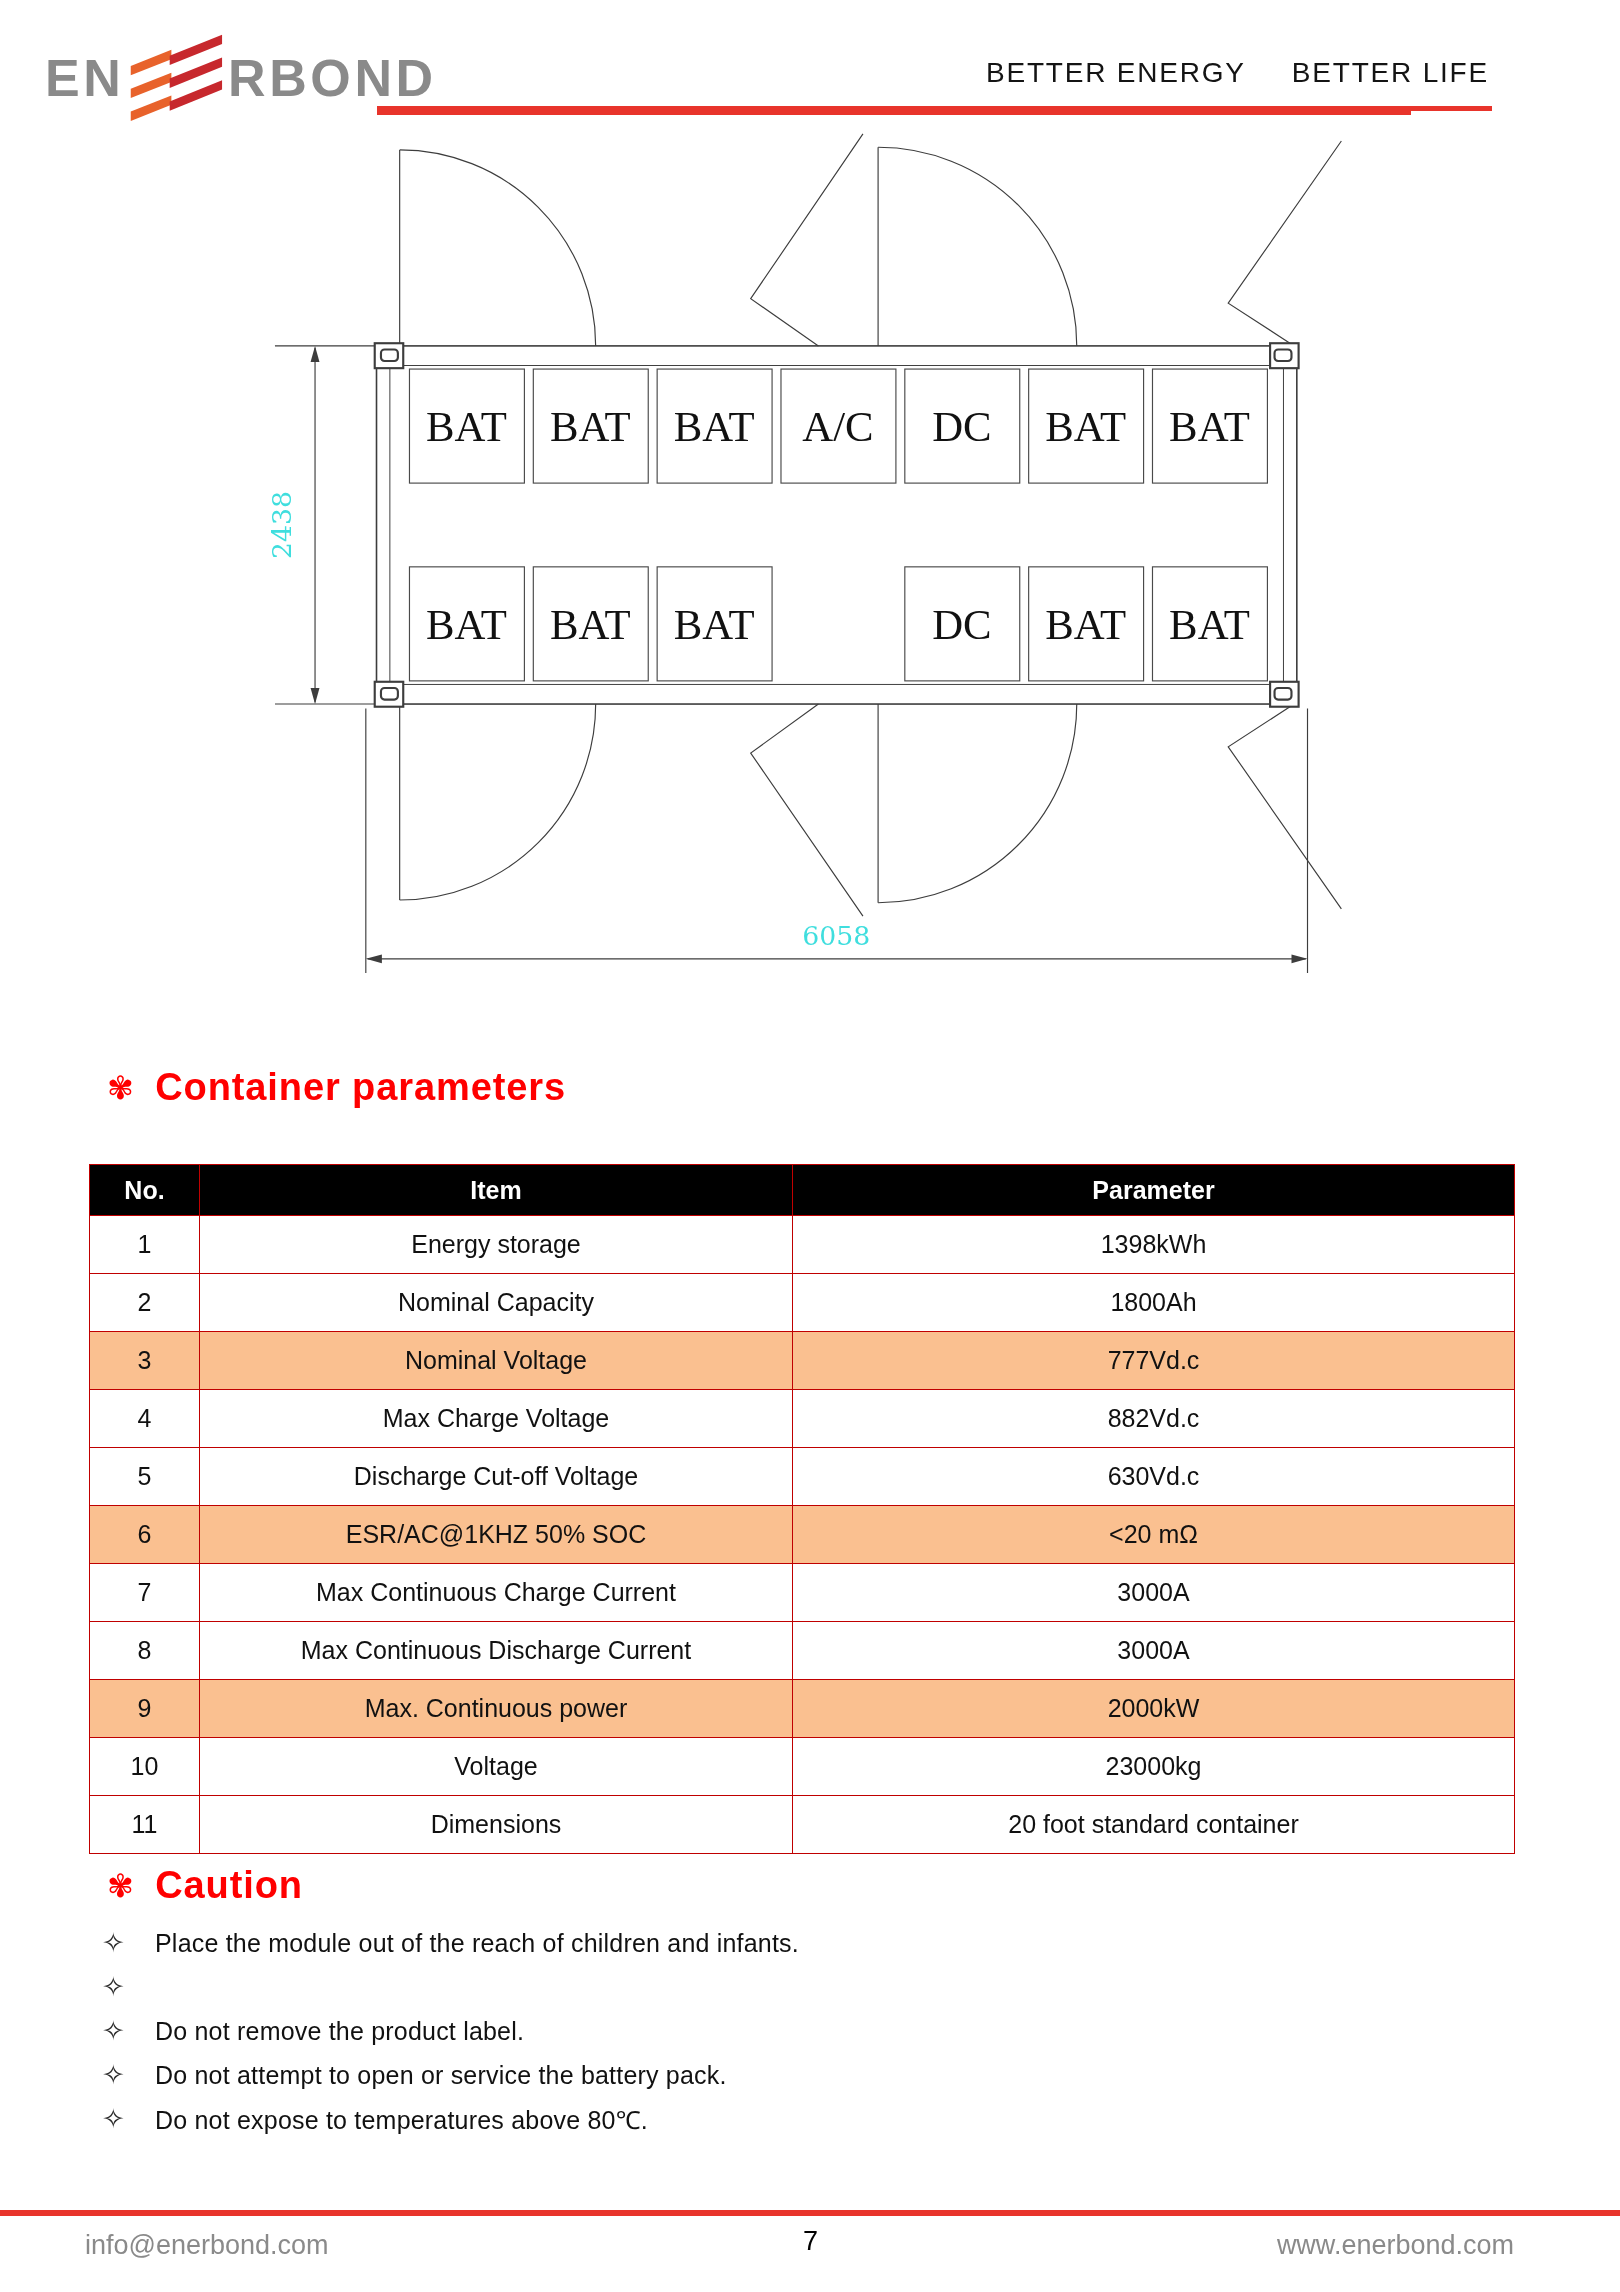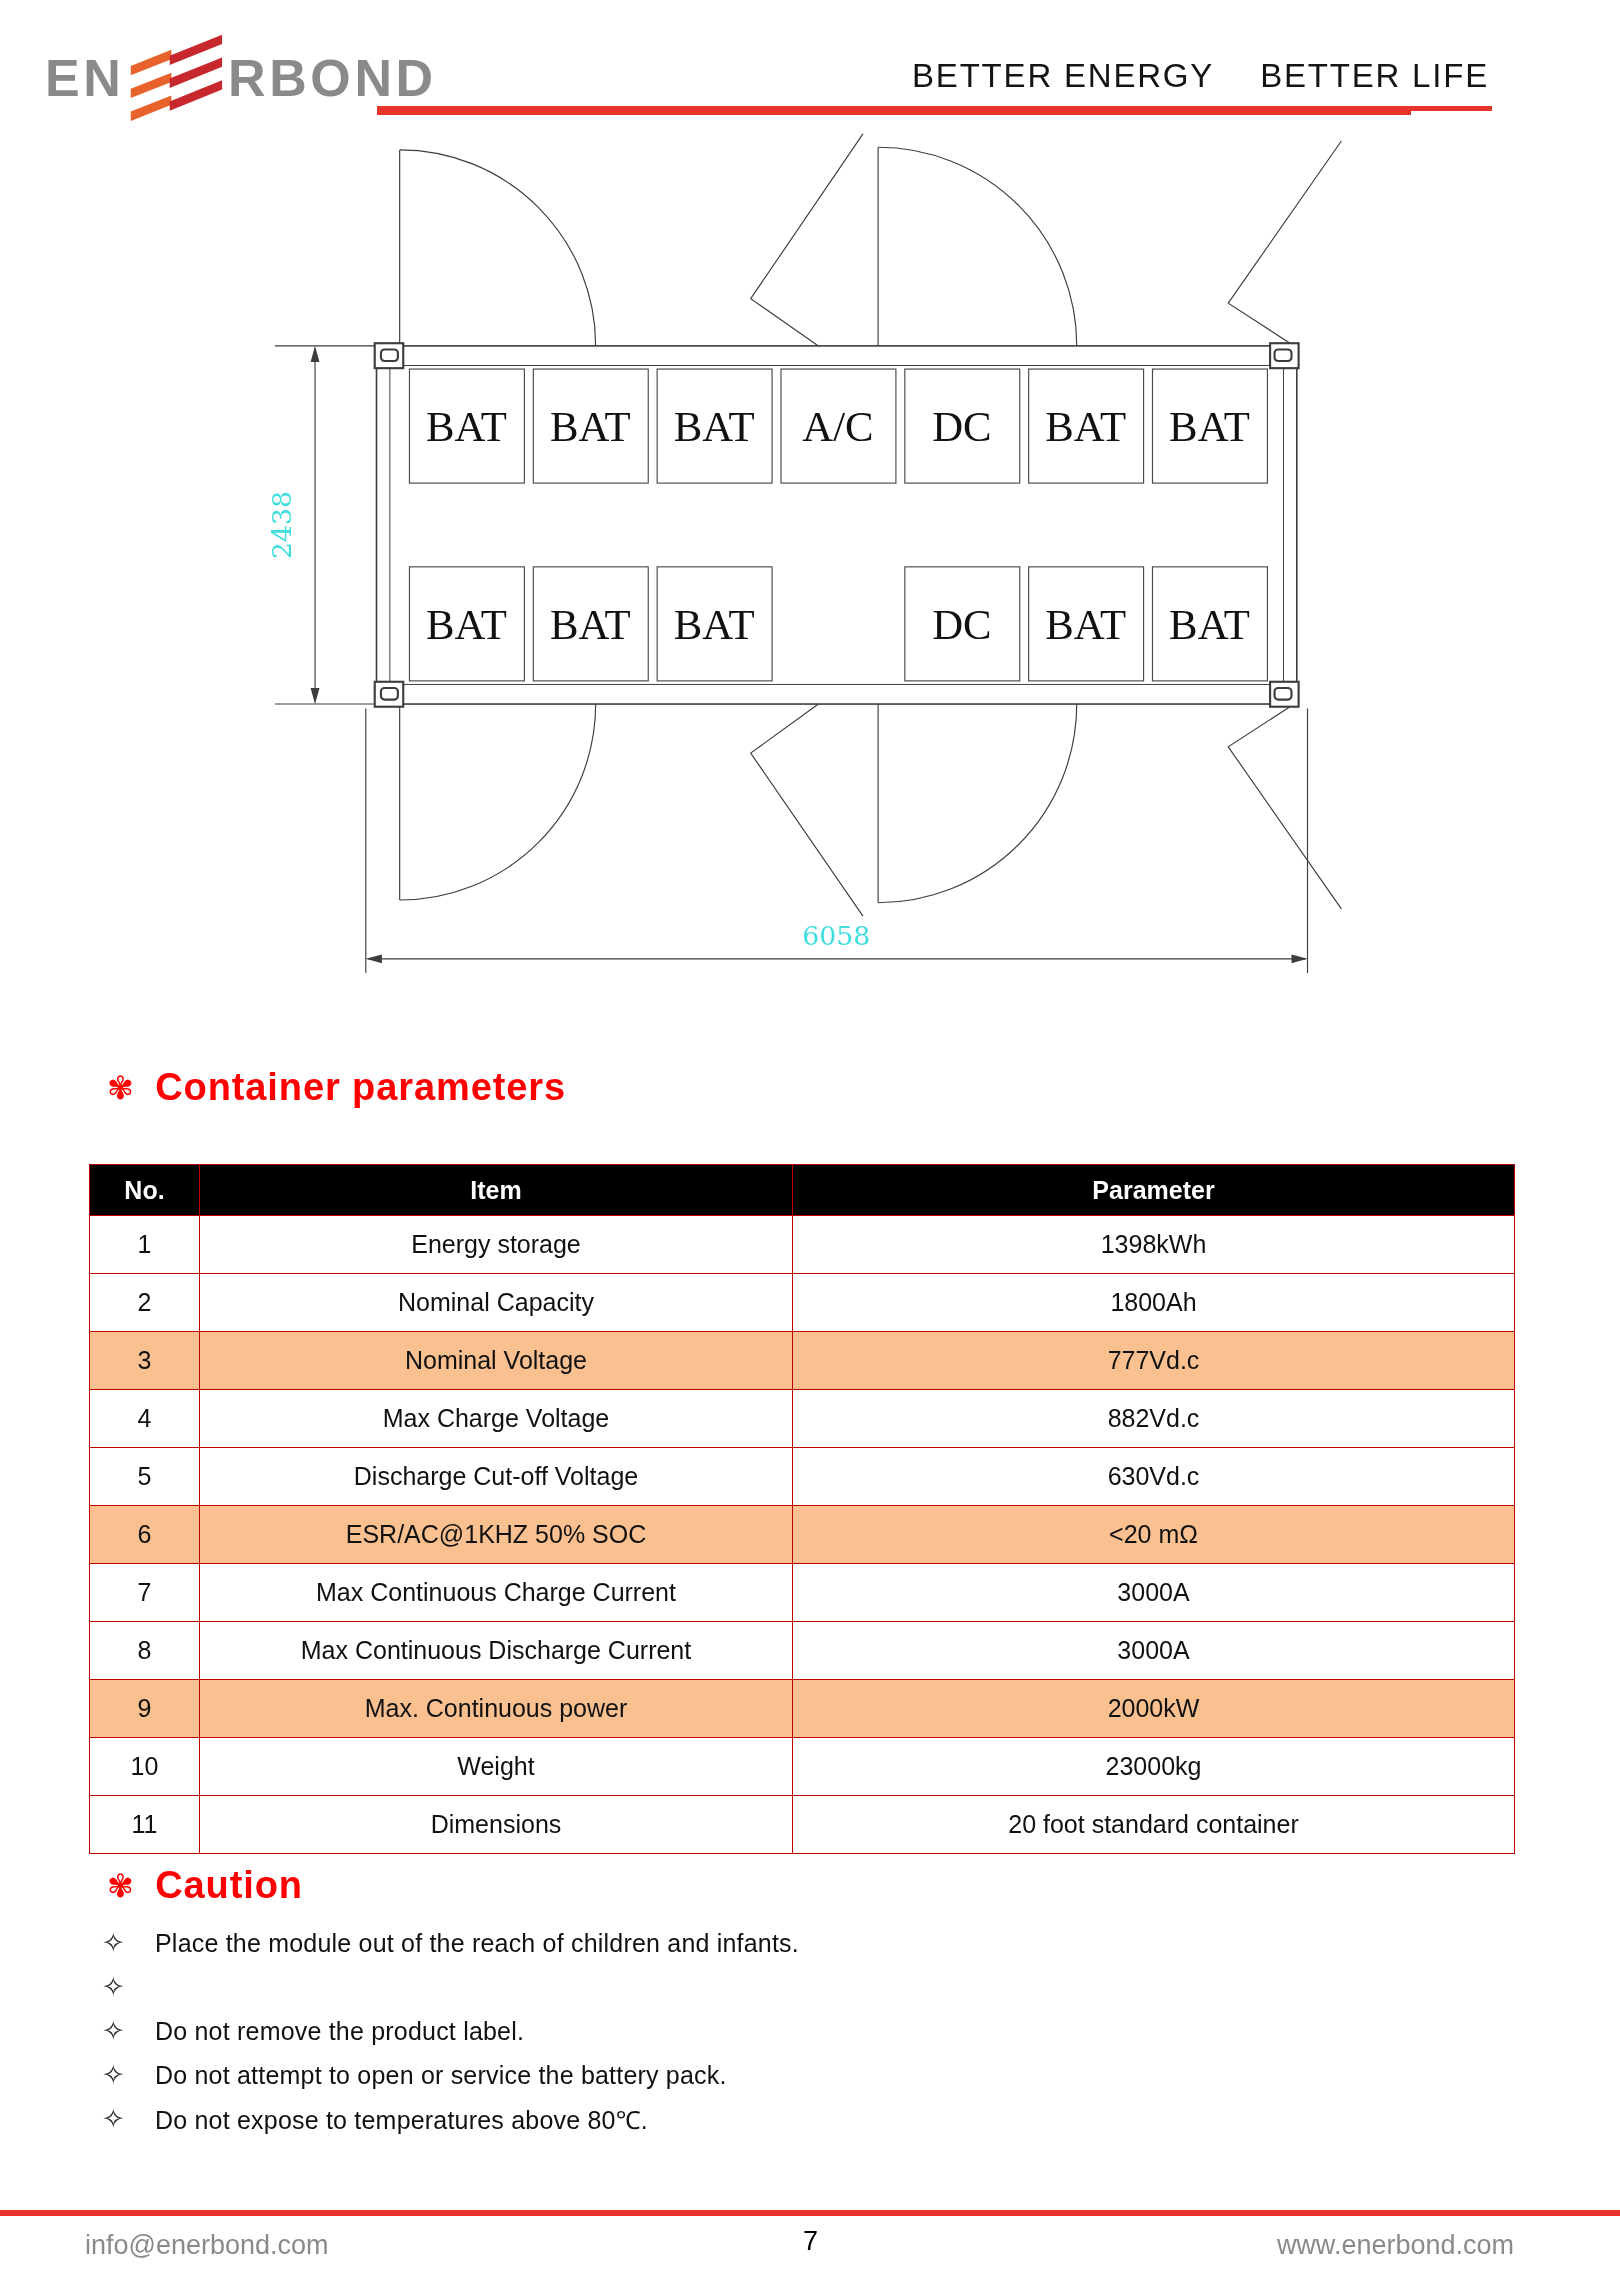--- a/index.html
+++ b/index.html
@@ -9,21 +9,21 @@
   }
   
   .logo{position:absolute;left:45px;top:32px;display:flex;align-items:center;}
   .logo .ltxt{
     font-size:52px;font-weight:800;color:#8a8a8a;letter-spacing:3.6px;
     font-family:"Liberation Sans",sans-serif;line-height:89px;
   }
   .logo svg{margin:0 1.8px;transform:translateY(1.8px);}
   .tagline{
     position:absolute;top:57px;right:132px;display:flex;gap:46px;
-    font-size:33px;font-weight:500;color:#141414;letter-spacing:1.8px;
+    font-size:28px;font-weight:500;color:#141414;letter-spacing:1.8px;
     font-family:"Liberation Sans",sans-serif;
   }
   .hline-main{position:absolute;left:377px;top:106px;width:1034px;height:9px;background:#e8342b;}
   .hline-tail{position:absolute;left:1411px;top:106px;width:81px;height:5.3px;background:#e8342b;}
   
   .diagram{position:absolute;left:250px;top:116px;width:1176px;height:891px;}
   .diagram text.mod{
     font-family:"Liberation Serif","DejaVu Serif",serif;
     font-size:48px;fill:#111;text-anchor:middle;
   }
@@ -242,21 +242,21 @@
       <td>Max Continuous Discharge Current</td>
       <td>3000A</td>
       </tr>
     <tr class="hl">
       <td>9</td>
       <td>Max. Continuous power</td>
       <td>2000kW</td>
       </tr>
     <tr>
       <td>10</td>
-      <td>Weight</td>
+      <td>Voltage</td>
       <td>23000kg</td>
       </tr>
     <tr>
       <td>11</td>
       <td>Dimensions</td>
       <td>20 foot standard container</td>
       </tr>
   </tbody>
 </table>
 

